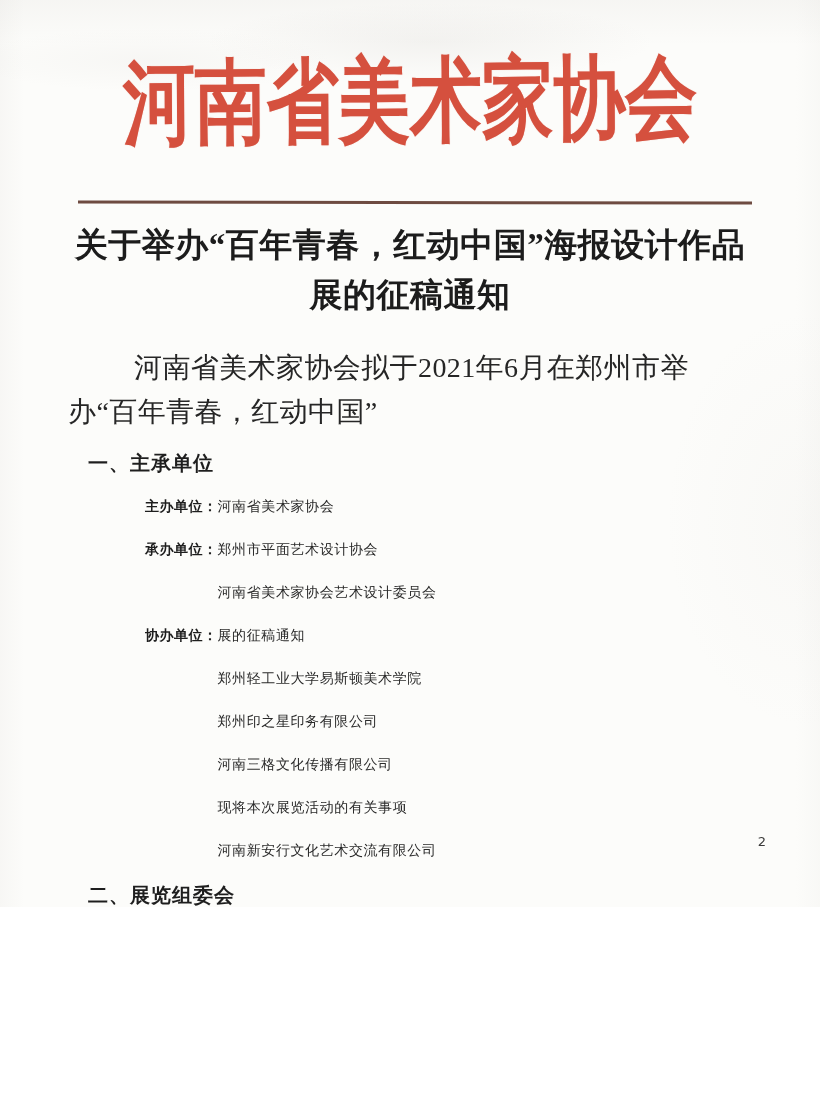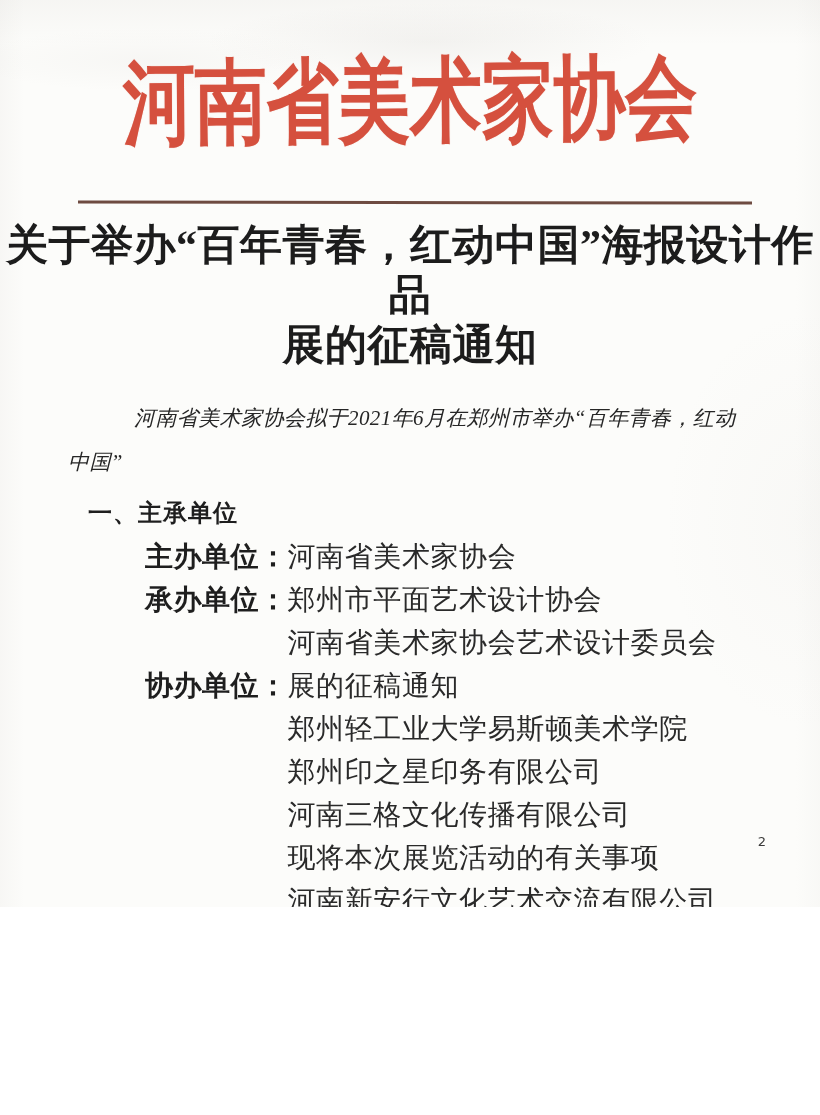--- a/index.html
+++ b/index.html
@@ -16,26 +16,26 @@
       #fcfcfa;
   }
   .letterhead{text-align:center;padding-top:44px;}
   .org{
     display:inline-block;font-size:92px;line-height:1.25;font-weight:bold;
     color:#d5503e;white-space:nowrap;
     transform:scale(0.78,1) rotate(-0.45deg);transform-origin:center;
     text-shadow:0 0 1px rgba(213,80,62,0.45);
   }
   .rule{margin:42px 0 0 78px;width:674px;height:3px;background:#6e4b41;transform:rotate(0.1deg);}
-  .doc-title{margin-top:16px;text-align:center;font-size:42px;font-weight:bold;line-height:50px;letter-spacing:0.5px;color:#1c1c1c;}
+  .doc-title{margin-top:16px;text-align:center;font-size:33px;font-weight:bold;line-height:50px;letter-spacing:0.5px;color:#1c1c1c;}
   .content{padding:0 68px;}
-  .intro{margin-top:26px;font-size:21px;line-height:44px;letter-spacing:0.4px;color:#262626;font-style:italic;}
+  .intro{margin-top:26px;font-size:28px;line-height:44px;letter-spacing:0.4px;color:#262626;}
   .intro .first{text-indent:66px;}
-  .section-heading{margin-top:8px;margin-left:20px;font-size:24px;font-weight:bold;line-height:43px;letter-spacing:1px;color:#1e1e1e;}
-  .org-group{display:flex;align-items:flex-start;padding-left:77px;font-size:28px;line-height:43px;color:#2a2a2a;}
+  .section-heading{margin-top:8px;margin-left:20px;font-size:20px;font-weight:bold;line-height:43px;letter-spacing:1px;color:#1e1e1e;}
+  .org-group{display:flex;align-items:flex-start;padding-left:77px;font-size:14px;line-height:43px;color:#2a2a2a;}
   .org-label{font-weight:bold;white-space:nowrap;letter-spacing:0.5px;color:#1e1e1e;}
   .org-items{letter-spacing:0.6px;}
   .org-item{line-height:43px;}
   .section-heading.second{margin-top:2px;}
   .page-num{position:absolute;right:54px;bottom:58px;font-size:13px;color:#3a3a3a;font-family:"DejaVu Sans","Liberation Sans",sans-serif;}
 </style>
 </head>
 <body>
 
 <div class="sheet">

